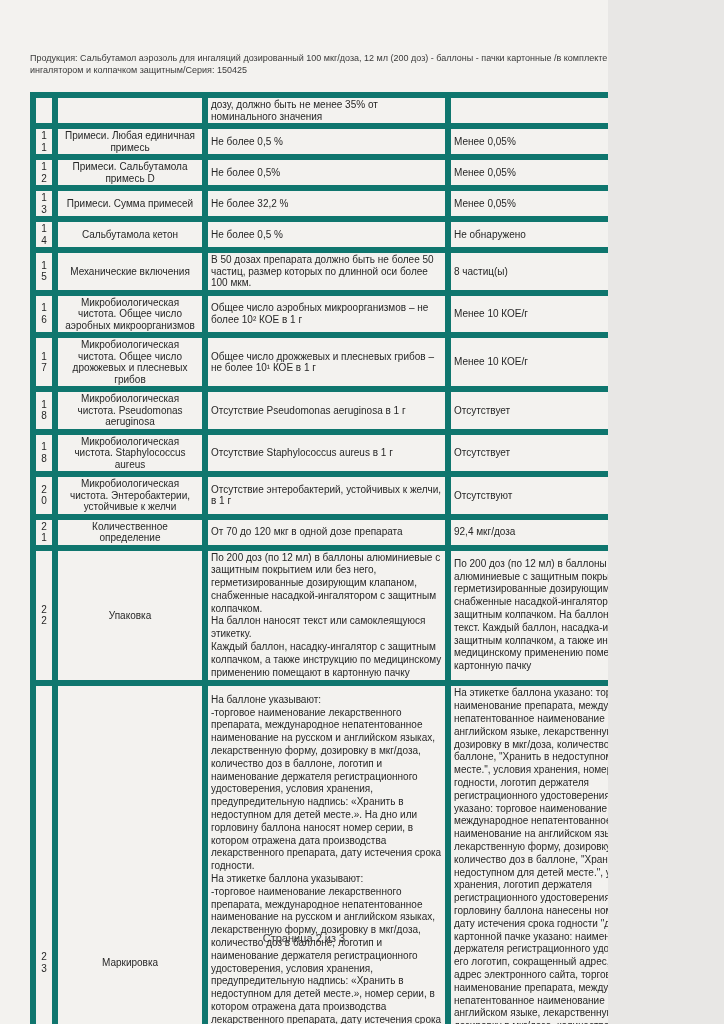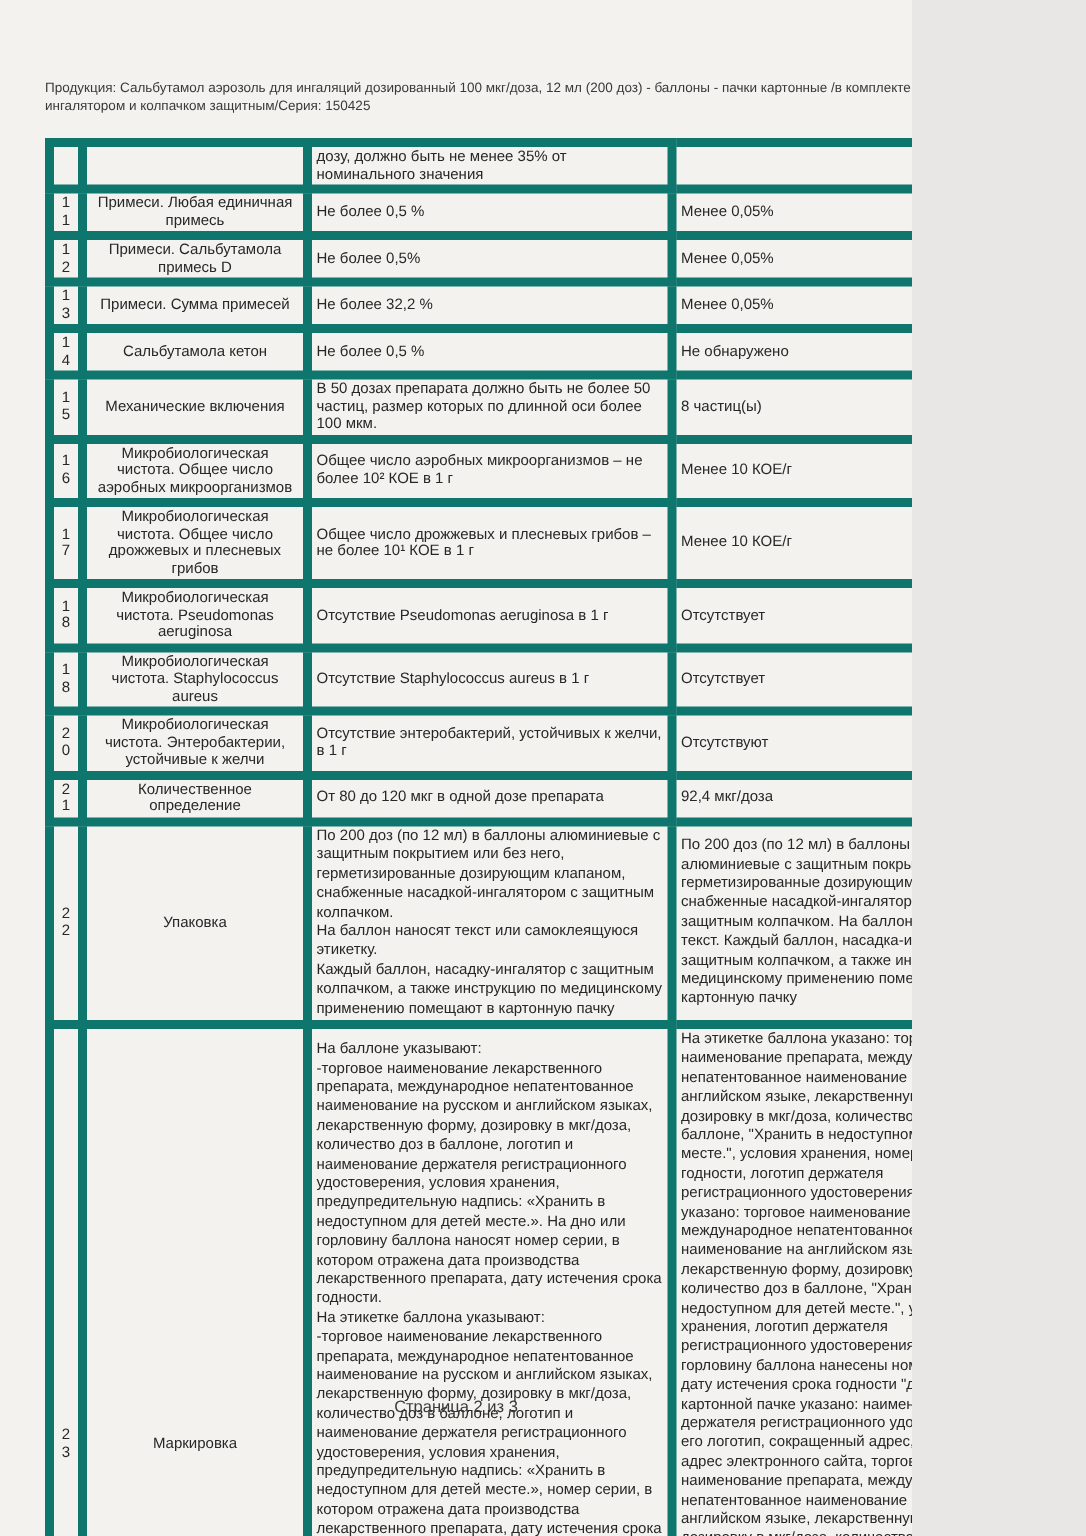--- a/index.html
+++ b/index.html
@@ -133,21 +133,21 @@
       </tr>
       <tr class="r10">
         <td class="num">20</td>
         <td class="name">Микробиологическая чистота. Энтеробактерии, устойчивые к желчи</td>
         <td class="req">Отсутствие энтеробактерий, устойчивых к желчи, в 1 г</td>
         <td class="res">Отсутствуют</td>
       </tr>
       <tr class="r11">
         <td class="num">21</td>
         <td class="name">Количественное определение</td>
-        <td class="req">От 80 до 120 мкг в одной дозе препарата</td>
+        <td class="req">От 70 до 120 мкг в одной дозе препарата</td>
         <td class="res">92,4 мкг/доза</td>
       </tr>
       <tr class="r12">
         <td class="num">22</td>
         <td class="name">Упаковка</td>
         <td class="req top">По 200 доз (по 12 мл) в баллоны алюминиевые с защитным покрытием или без него, герметизированные дозирующим клапаном, снабженные насадкой-ингалятором с защитным колпачком.
 На баллон наносят текст или самоклеящуюся этикетку.
 Каждый баллон, насадку-ингалятор с защитным колпачком, а также инструкцию по медицинскому применению помещают в картонную пачку</td>
         <td class="res top">По 200 доз (по 12 мл) в баллоны алюминиевые с защитным покрытием, герметизированные дозирующим клапаном, снабженные насадкой-ингалятором с защитным колпачком. На баллон нанесен текст. Каждый баллон, насадка-ингалятор с защитным колпачком, а также инструкция по медицинскому применению помещены в картонную пачку</td>
       </tr>

